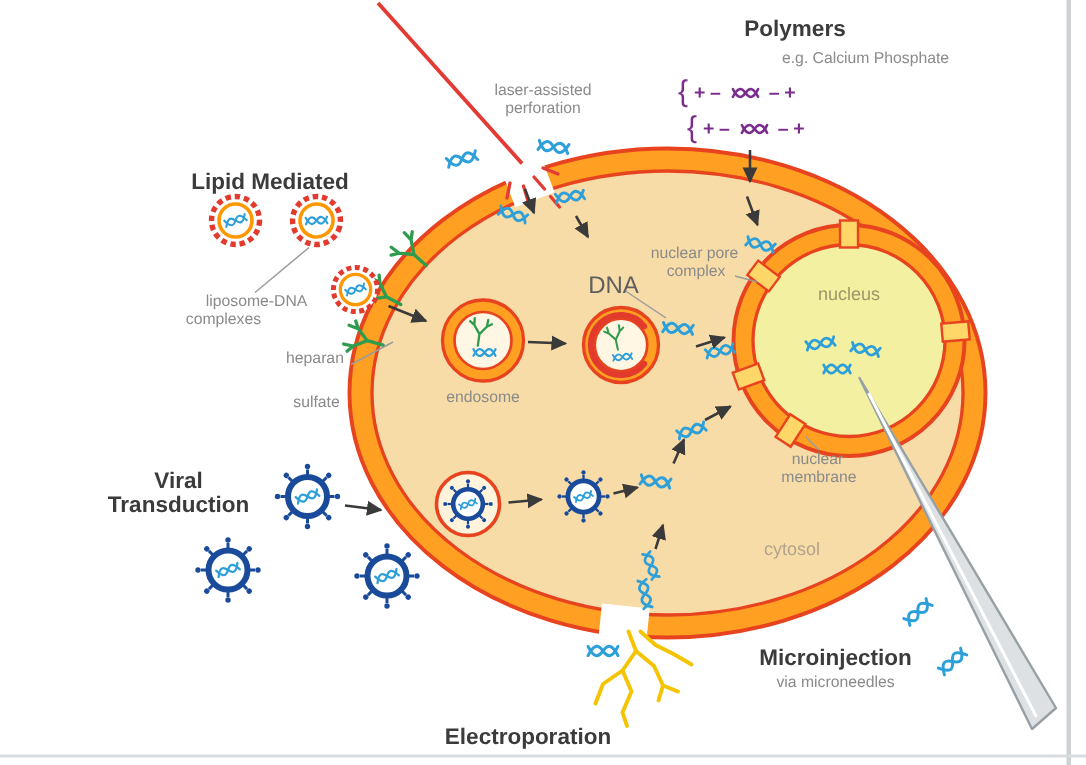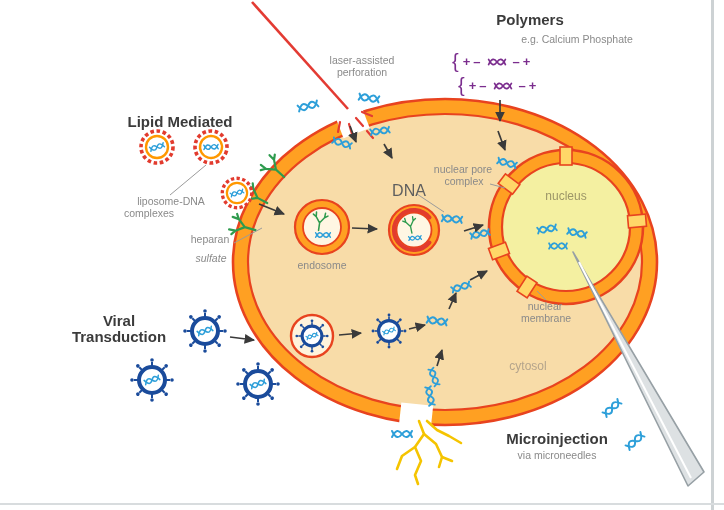--- a/index.html
+++ b/index.html
@@ -212,21 +212,21 @@
       </svg>
   <span class="pcharge">–</span>
   <span class="pcharge">+</span>
 </div>
 
 <div class="lbl title" style="left:180px;top:114px;">Lipid Mediated</div>
 <div class="lbl sub" style="left:149px;top:196px;margin-left:22px;">liposome-DNA</div>
 <div class="lbl sub" style="left:149px;top:208px;text-align:right;">complexes</div>
 
 <div class="lbl small" style="left:210px;top:234px;">heparan</div>
-<div class="lbl small" style="left:211px;top:253px;font-style:italic;">sulfate</div>
+<div class="lbl small" style="left:211px;top:263px;">sulfate</div>
 
 <div class="lbl small" style="left:322px;top:260px;">endosome</div>
 
 <div class="lbl dna-lbl" style="left:409px;top:182px;">DNA</div>
 
 <div class="lbl small" style="left:463px;top:164px;">nuclear pore</div>
 <div class="lbl small" style="left:464px;top:176px;">complex</div>
 
 <div class="lbl nucleus-lbl" style="left:566px;top:190px;">nucleus</div>
 
@@ -234,17 +234,18 @@
 <div class="lbl small" style="left:546px;top:313px;">membrane</div>
 
 <div class="lbl cytosol-lbl" style="left:528px;top:360px;">cytosol</div>
 
 <div class="lbl title" style="left:119px;top:313px;">Viral</div>
 <div class="lbl title" style="left:557px;top:431px;">Microinjection</div>
 
 <div class="lbl title" style="left:119px;top:329px;">Transduction</div>
 <div class="lbl sub" style="left:557px;top:450px;">via microneedles</div>
 
+<div class="lbl title" style="left:352px;top:484px;">Electroporation</div>
 
 <div class="edge-right"></div>
 <div class="edge-bottom"></div>
 
 </div>
 
 </body></html>

